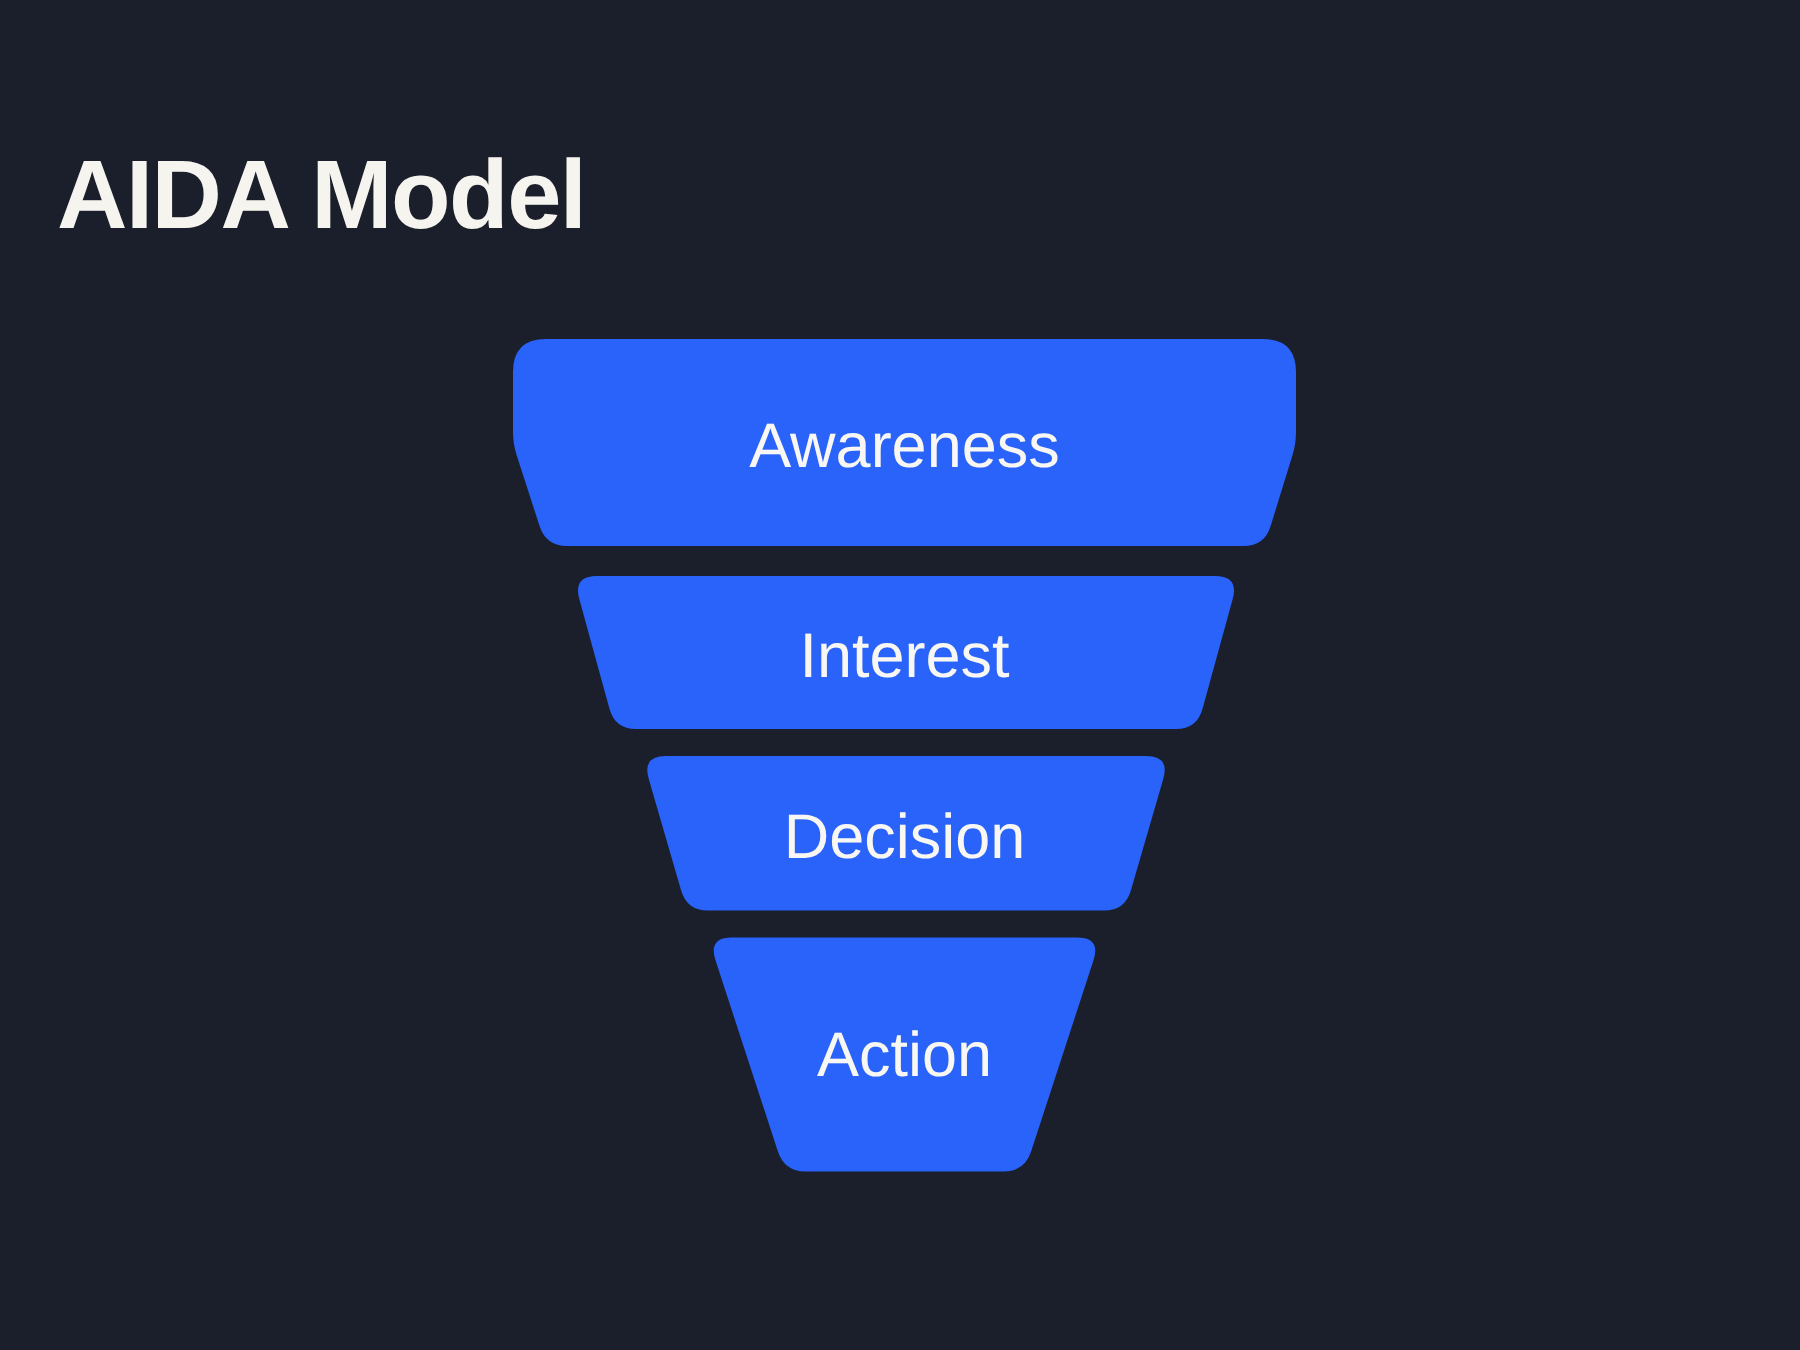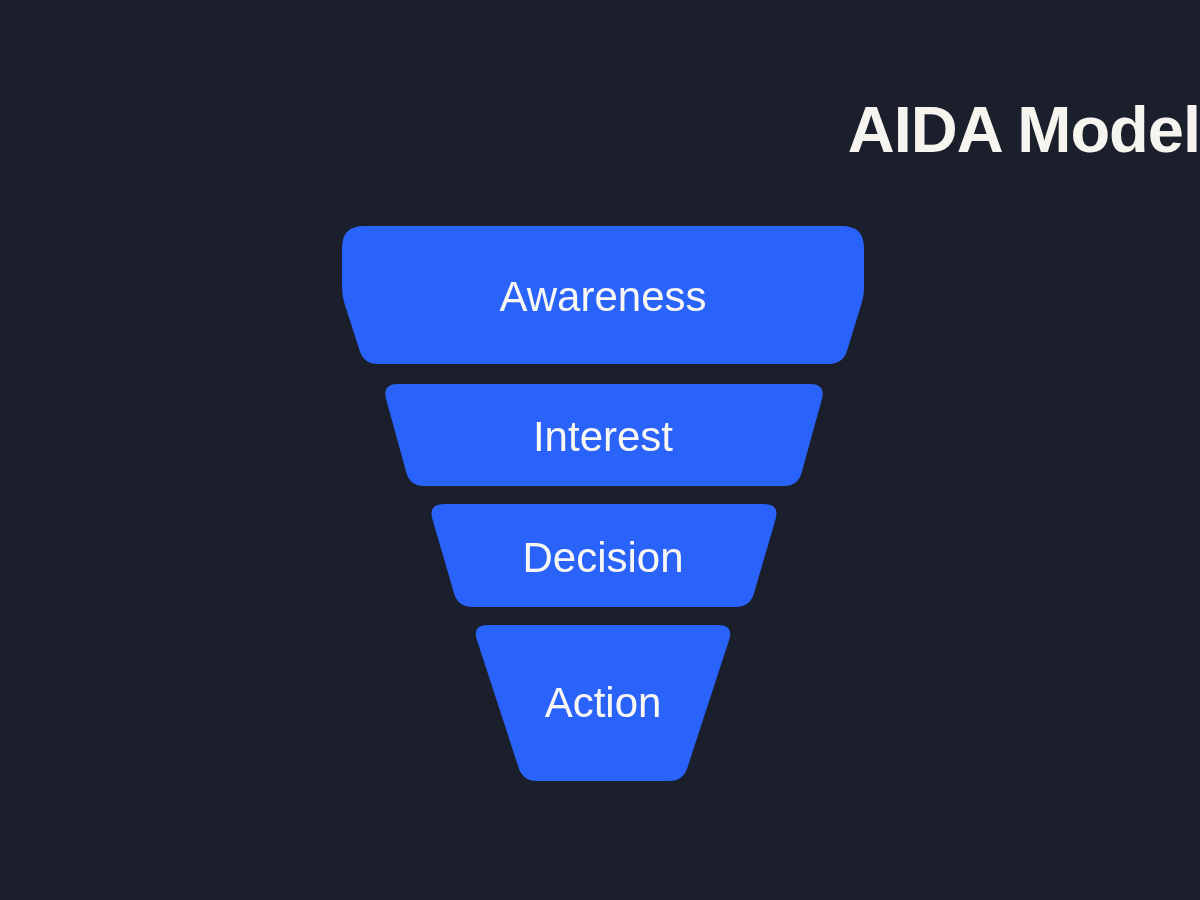--- a/index.html
+++ b/index.html
@@ -16,21 +16,21 @@
     height: 900px;
     background: var(--bg);
     overflow: hidden;
     font-family: "Liberation Sans", sans-serif;
   }
   .title {
     position: absolute;
     top: 92px;
     left: 0;
     width: 1200px;
-    text-align: right;
+    text-align: left;
     font-size: 65px;
     font-weight: 900;
     letter-spacing: -1px;
     color: var(--title-color);
     padding-left: 38px;
   }
   .funnel-svg {
     position: absolute;
     top: 0;
     left: 0;

